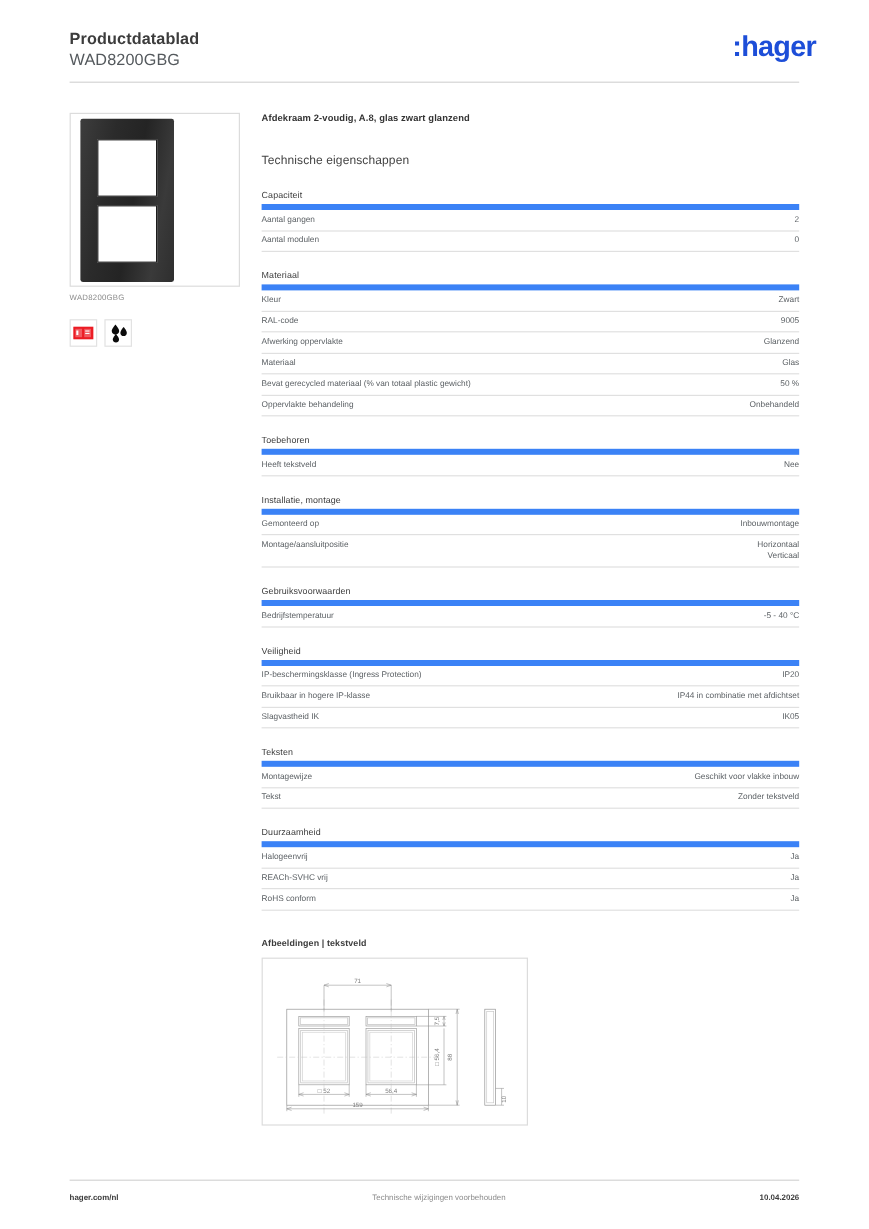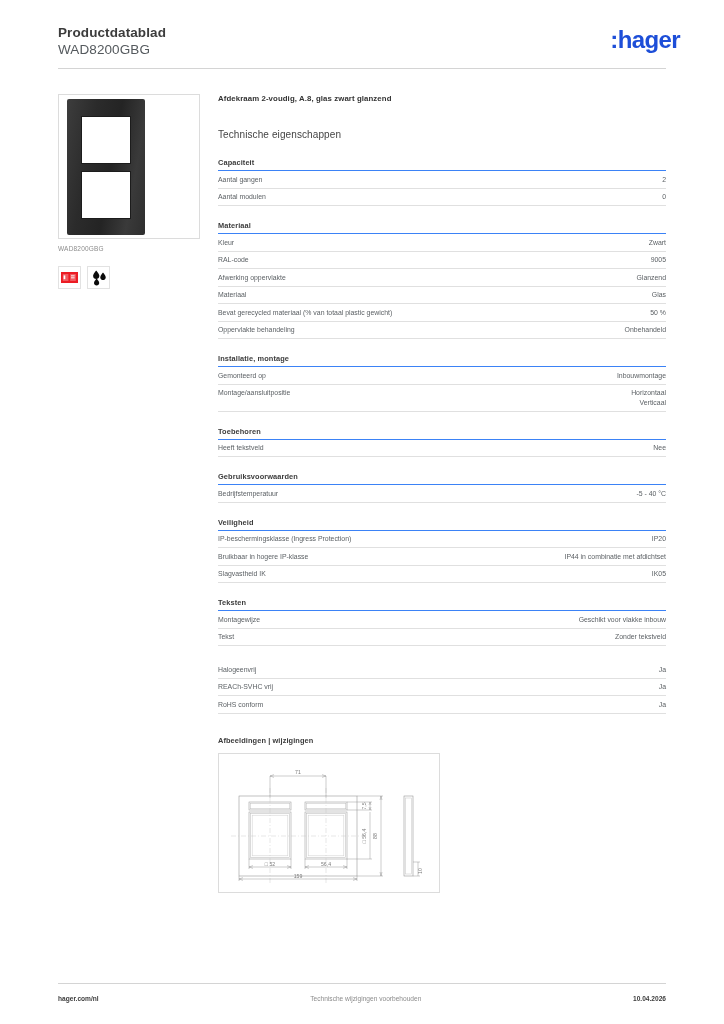--- a/index.html
+++ b/index.html
@@ -81,24 +81,24 @@
     font-size: 7.8px; font-weight: bold; color: #333; letter-spacing: 0.1px;
     margin: 0 0 26px 0;
   }
   .tech-heading {
     font-size: 10px; font-weight: normal; color: #444; letter-spacing: 0.1px;
     margin: 0 0 18px 0;
   }
 
   .spec-group { margin-bottom: 15px; }
   .spec-group-title {
-    font-size: 7.4px; font-weight: bold; color: #3c3c3c;
+    font-size: 7.4px; font-weight: normal; color: #3c3c3c;
     letter-spacing: 0.1px;
     padding-bottom: 3px;
-    border-bottom: 1px solid #3b82f6;
+    border-bottom: 5px solid #3b82f6;
   }
   .spec-row {
     display: flex; justify-content: space-between; align-items: flex-start;
     border-bottom: 1px solid #e0e0e0;
     padding: 3.5px 0 3.5px 0;
     font-size: 6.9px;
     color: #5a5f63;
     line-height: 9.5px;
   }
   .spec-label { flex: 1 1 auto; padding-right: 14px; }
@@ -210,39 +210,39 @@
         <div class="spec-row">
           <span class="spec-label">Bevat gerecycled materiaal (% van totaal plastic gewicht)</span>
           <span class="spec-value">50 %</span>
         </div>
         <div class="spec-row">
           <span class="spec-label">Oppervlakte behandeling</span>
           <span class="spec-value">Onbehandeld</span>
         </div>
       </div>
       <div class="spec-group">
+        <div class="spec-group-title">Toebehoren</div>
+        <div class="spec-row">
+          <span class="spec-label">Heeft tekstveld</span>
+          <span class="spec-value">Nee</span>
+        </div>
+      </div>
+      <div class="spec-group">
         <div class="spec-group-title">Installatie, montage</div>
         <div class="spec-row">
           <span class="spec-label">Gemonteerd op</span>
           <span class="spec-value">Inbouwmontage</span>
         </div>
         <div class="spec-row">
           <span class="spec-label">Montage/aansluitpositie</span>
           <span class="spec-value">Horizontaal
 Verticaal</span>
         </div>
       </div>
       <div class="spec-group">
-        <div class="spec-group-title">Toebehoren</div>
-        <div class="spec-row">
-          <span class="spec-label">Heeft tekstveld</span>
-          <span class="spec-value">Nee</span>
-        </div>
-      </div>
-      <div class="spec-group">
         <div class="spec-group-title">Gebruiksvoorwaarden</div>
         <div class="spec-row">
           <span class="spec-label">Bedrijfstemperatuur</span>
           <span class="spec-value">-5 - 40 °C</span>
         </div>
       </div>
       <div class="spec-group">
         <div class="spec-group-title">Veiligheid</div>
         <div class="spec-row">
           <span class="spec-label">IP-beschermingsklasse (Ingress Protection)</span>
@@ -262,36 +262,37 @@
         <div class="spec-row">
           <span class="spec-label">Montagewijze</span>
           <span class="spec-value">Geschikt voor vlakke inbouw</span>
         </div>
         <div class="spec-row">
           <span class="spec-label">Tekst</span>
           <span class="spec-value">Zonder tekstveld</span>
         </div>
       </div>
       <div class="spec-group">
+        <div class="spec-group-title">Duurzaamheid</div>
         <div class="spec-row">
           <span class="spec-label">Halogeenvrij</span>
           <span class="spec-value">Ja</span>
         </div>
         <div class="spec-row">
           <span class="spec-label">REACh-SVHC vrij</span>
           <span class="spec-value">Ja</span>
         </div>
         <div class="spec-row">
           <span class="spec-label">RoHS conform</span>
           <span class="spec-value">Ja</span>
         </div>
       </div>
     </div>
 
-  <div class="drawing-heading">Afbeeldingen | wijzigingen</div>
+  <div class="drawing-heading">Afbeeldingen | tekstveld</div>
   <div class="drawing-box">
     <svg width="220" height="138" viewBox="0 0 220 138">
       <g stroke="#9a9a9a" stroke-width="0.55" fill="none" font-family="Liberation Sans, sans-serif" font-size="5.2" fill-opacity="1">
 
         <rect x="20" y="42" width="118" height="80" stroke="#8f8f8f"></rect>
 
         <rect x="30" y="48" width="42" height="8" stroke="#9a9a9a"></rect>
         <rect x="31.2" y="49.2" width="39.6" height="5.6" stroke="#bcbcbc"></rect>
         <rect x="30" y="58" width="42" height="47" stroke="#9a9a9a"></rect>
         <rect x="31.6" y="59.6" width="38.8" height="43.8" stroke="#bcbcbc"></rect>

